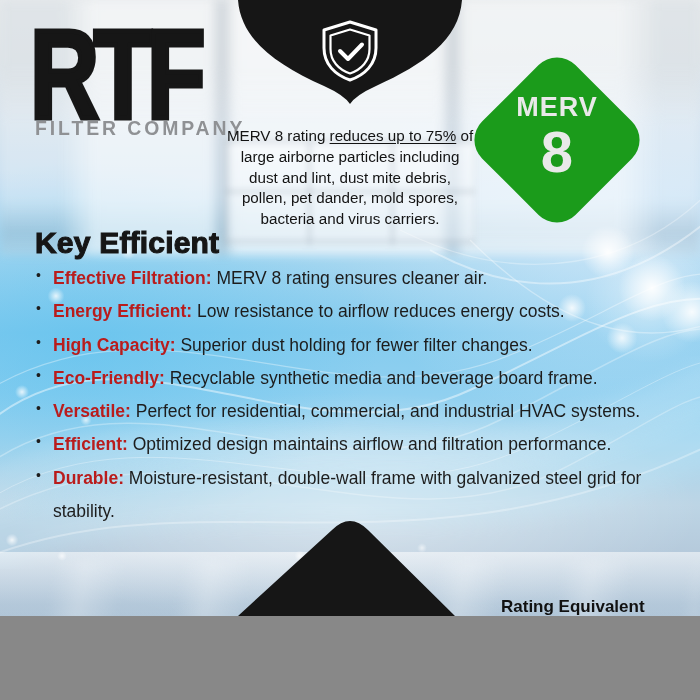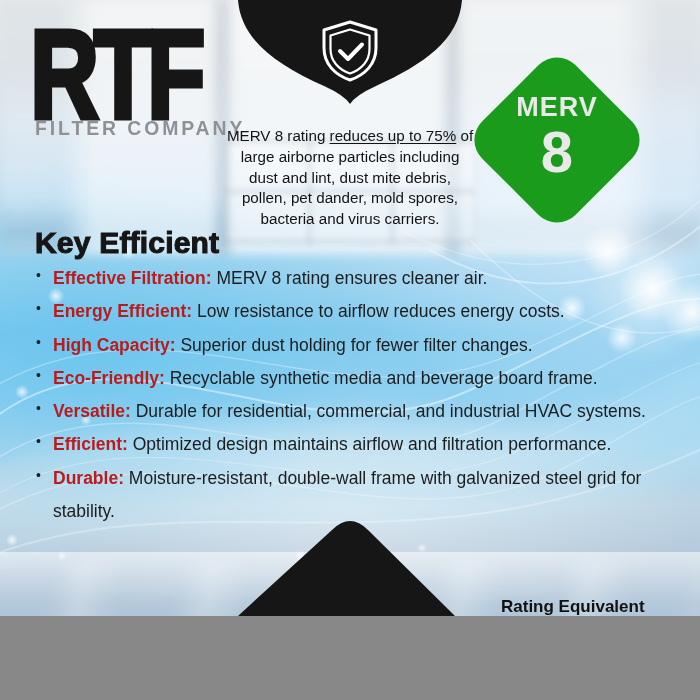--- a/index.html
+++ b/index.html
@@ -147,21 +147,21 @@
       <div class="badge-line2">8</div>
     </div>
   </div>
 
   <h2 class="kb-title">Key Efficient</h2>
   <ul class="kb-list">
     <li><span class="kb-label">Effective Filtration:</span> <span>MERV 8 rating ensures cleaner air.</span></li>
     <li><span class="kb-label">Energy Efficient:</span> <span>Low resistance to airflow reduces energy costs.</span></li>
     <li><span class="kb-label">High Capacity:</span> <span>Superior dust holding for fewer filter changes.</span></li>
     <li><span class="kb-label">Eco-Friendly:</span> <span>Recyclable synthetic media and beverage board frame.</span></li>
-    <li><span class="kb-label">Versatile:</span> <span>Durable for residential, commercial, and industrial HVAC systems.</span></li>
+    <li><span class="kb-label">Versatile:</span> <span>Perfect for residential, commercial, and industrial HVAC systems.</span></li>
     <li><span class="kb-label">Efficient:</span> <span>Optimized design maintains airflow and filtration performance.</span></li>
     <li><span class="kb-label">Durable:</span> <span>Moisture-resistant, double-wall frame with galvanized steel grid for stability.</span></li>
   </ul>
 
   <svg class="stars" width="104" height="42" viewBox="0 0 104 42">
     <g fill="none" stroke="#161616" stroke-width="1.8" stroke-linejoin="round">
       <path transform="translate(12,25) scale(0.80) rotate(-24)" d="M0,-10 L2.47,-3.4 L9.51,-3.09 L3.99,1.3 L5.88,8.09 L0,4.2 L-5.88,8.09 L-3.99,1.3 L-9.51,-3.09 L-2.47,-3.4 Z"></path>
       <path transform="translate(31,17) scale(0.97) rotate(-12)" d="M0,-10 L2.47,-3.4 L9.51,-3.09 L3.99,1.3 L5.88,8.09 L0,4.2 L-5.88,8.09 L-3.99,1.3 L-9.51,-3.09 L-2.47,-3.4 Z"></path>
       <path transform="translate(52,13) scale(1.18)" d="M0,-10 L2.47,-3.4 L9.51,-3.09 L3.99,1.3 L5.88,8.09 L0,4.2 L-5.88,8.09 L-3.99,1.3 L-9.51,-3.09 L-2.47,-3.4 Z"></path>
       <path transform="translate(73,17) scale(0.97) rotate(12)" d="M0,-10 L2.47,-3.4 L9.51,-3.09 L3.99,1.3 L5.88,8.09 L0,4.2 L-5.88,8.09 L-3.99,1.3 L-9.51,-3.09 L-2.47,-3.4 Z"></path>

